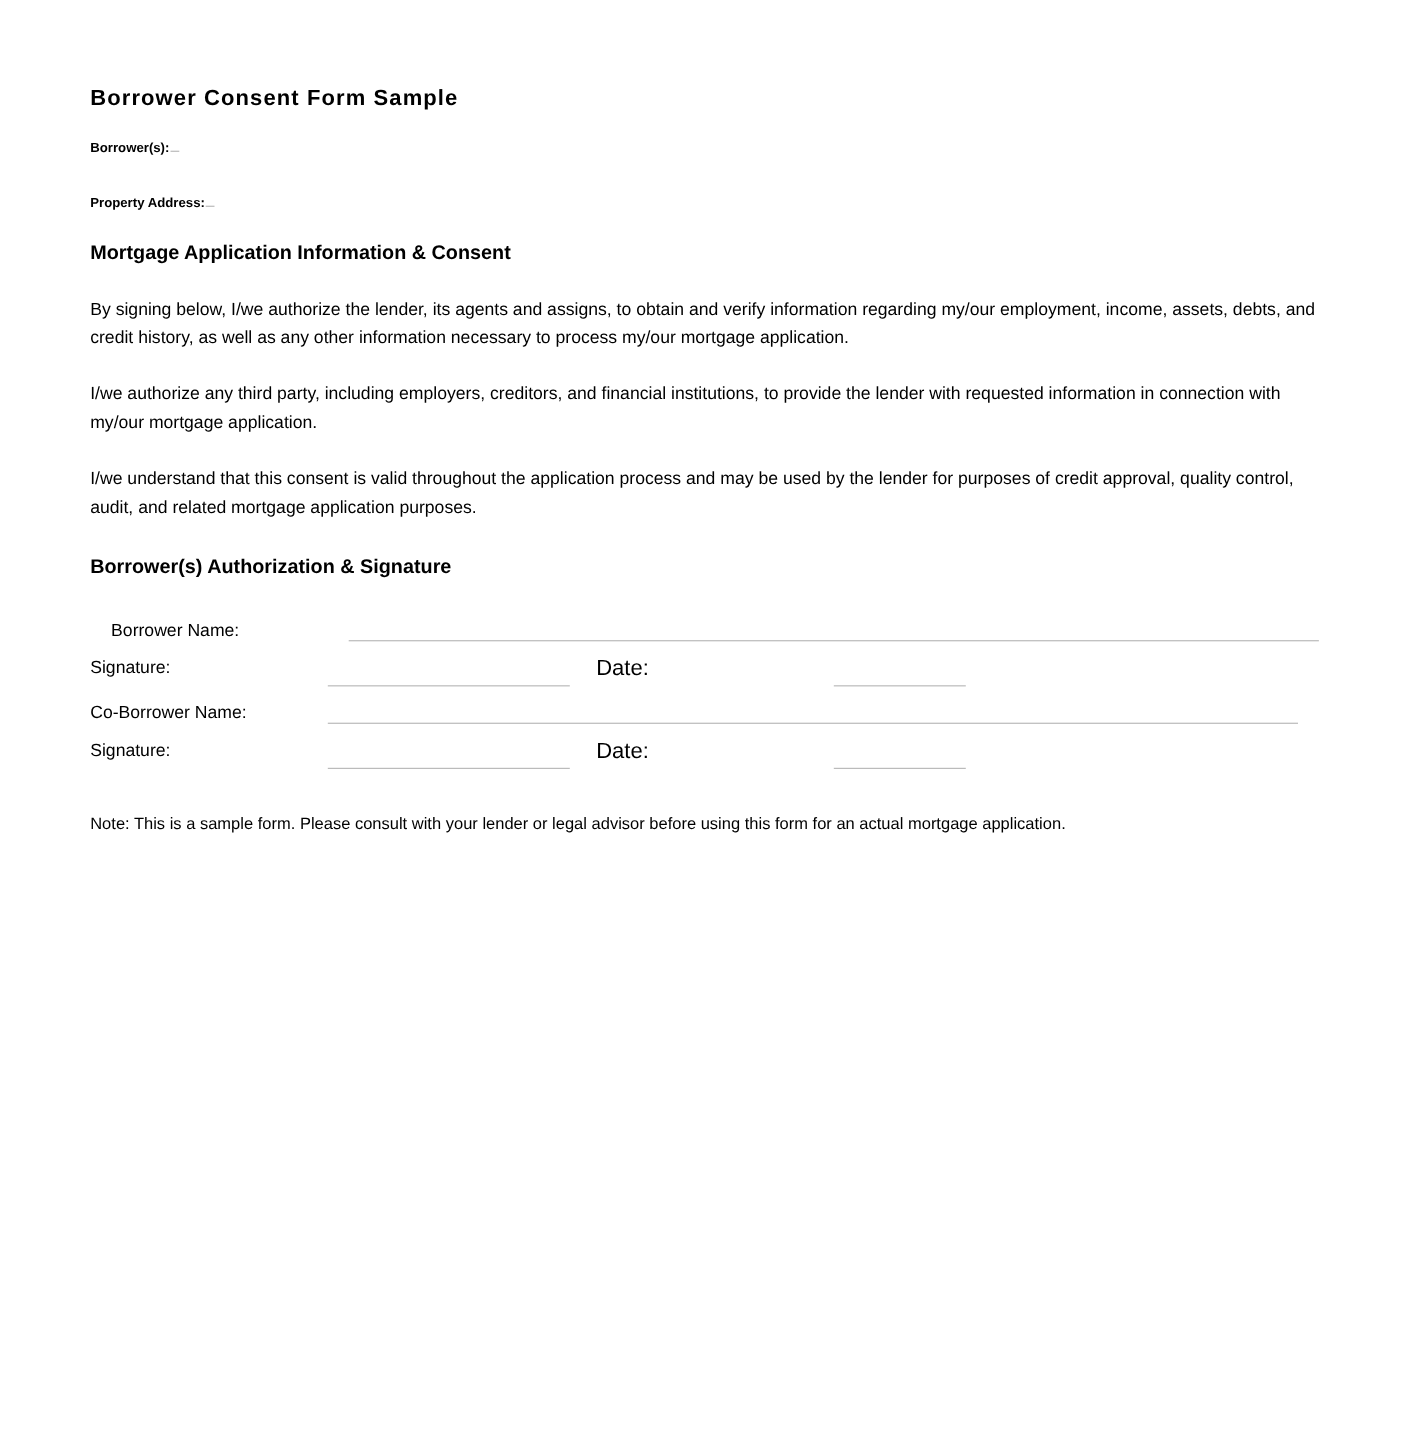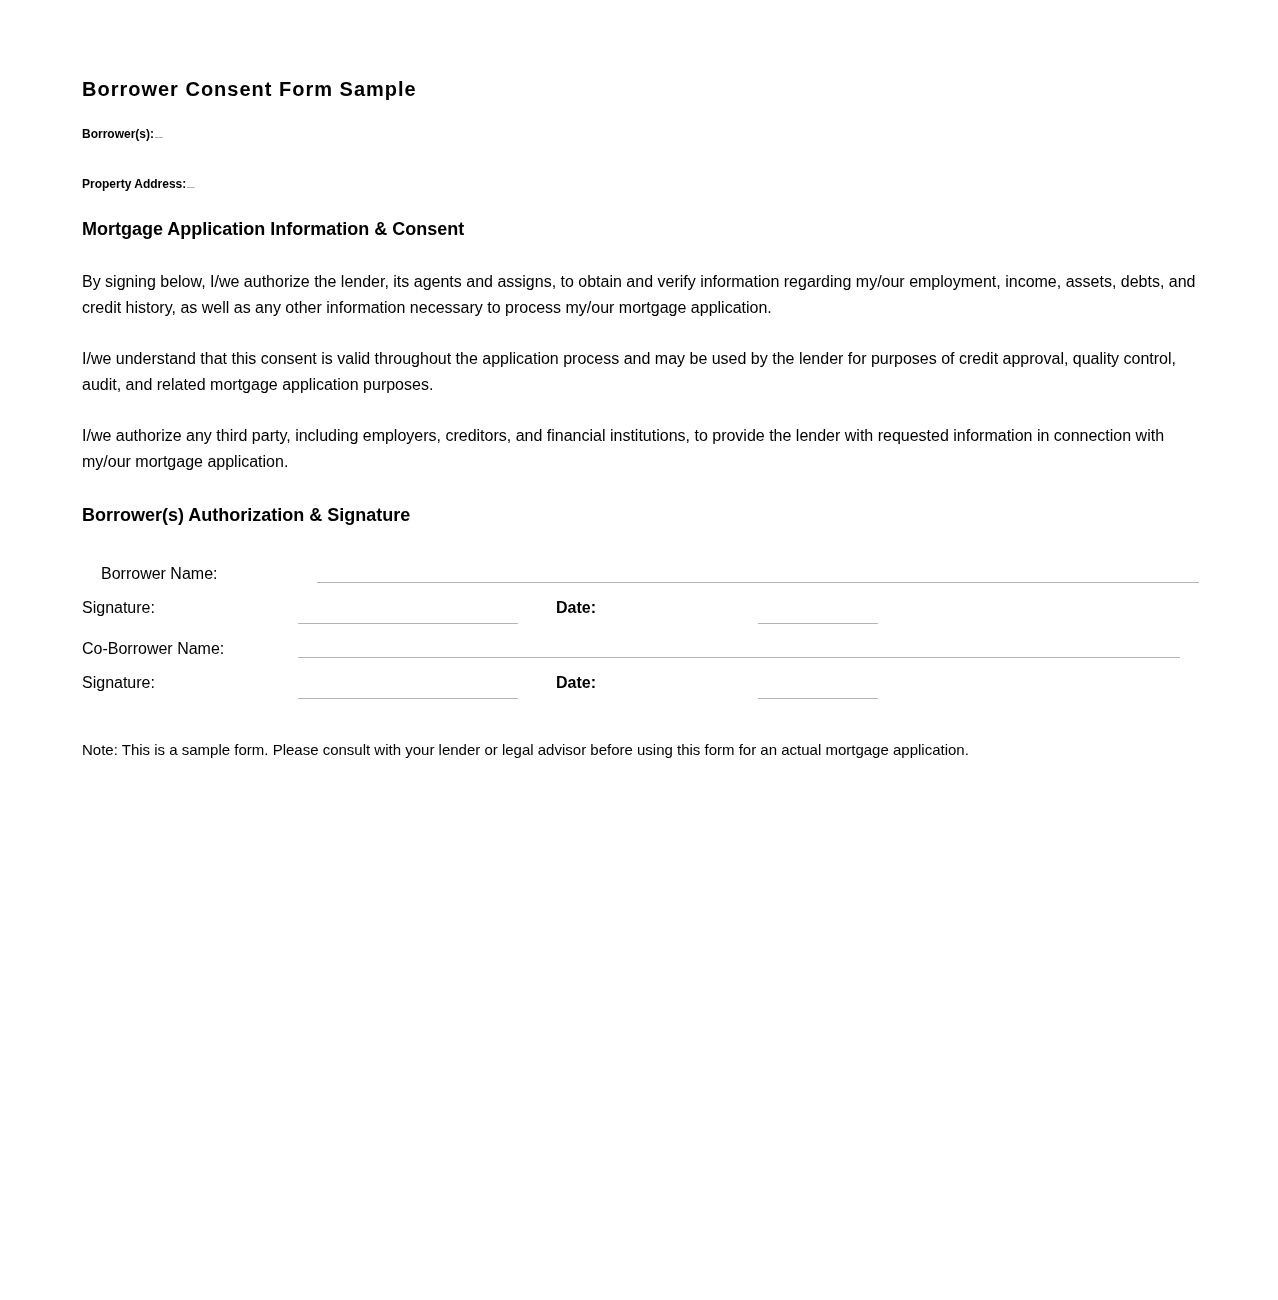--- a/index.html
+++ b/index.html
@@ -25,21 +25,21 @@
     }
     .section-heading {
       position: absolute; left: 82px; margin: 0;
       font-size: 18px; font-weight: bold; line-height: 22px; white-space: nowrap; text-align: center;
     }
     .paras { position: absolute; left: 82px; top: 251px; width: 1120px; }
     .paras p { margin: 18px 0 25px 0; font-size: 16px; line-height: 26px; }
     .sig-row { position: absolute; left: 82px; width: 1100px; height: 30px; }
     .sig-label { position: absolute; left: 0; top: 0; font-size: 16px; line-height: 20px; white-space: nowrap; }
     .sig-line { position: absolute; border-bottom: 1px solid #b4b4b4; height: 0; }
-    .date-label { position: absolute; left: 474px; top: 0; font-size: 16px; line-height: 20px; white-space: nowrap; font-weight: bold; }
+    .date-label { position: absolute; left: 460px; top: 0; font-size: 20px; line-height: 20px; white-space: nowrap; }
     .note {
       position: absolute; left: 82px; top: 740px;
       font-size: 15px; line-height: 20px; white-space: nowrap;
     }
     .note b { font-weight: normal; }
   </style>
 </head>
 <body>
 
 <div class="page">
@@ -51,22 +51,22 @@
   </div>
 
   <div class="field-line" style="top:173px;">
     <span>Property Address:</span><span class="blank-inline"></span>
   </div>
 
   <h2 class="section-heading" style="top:218px;">Mortgage Application Information &amp; Consent</h2>
 
   <div class="paras">
     <p>By signing below, I/we authorize the lender, its agents and assigns, to obtain and verify information regarding my/our employment, income, assets, debts, and credit history, as well as any other information necessary to process my/our mortgage application.</p>
+    <p>I/we authorize any third party, including employers, creditors, and financial institutions, to provide the lender with requested information in connection with my/our mortgage application.</p>
     <p>I/we understand that this consent is valid throughout the application process and may be used by the lender for purposes of credit approval, quality control, audit, and related mortgage application purposes.</p>
-    <p>I/we authorize any third party, including employers, creditors, and financial institutions, to provide the lender with requested information in connection with my/our mortgage application.</p>
   </div>
 
   <h2 class="section-heading" style="top:504px;">Borrower(s) Authorization &amp; Signature</h2>
 
   <div class="sig-row" style="top:564px;margin-left:19px;">
     <span class="sig-label">Borrower Name:</span>
     <div class="sig-line" style="left:216px; width:882px; top:18px;"></div>
   </div>
 
   <div class="sig-row" style="top:598px;">

